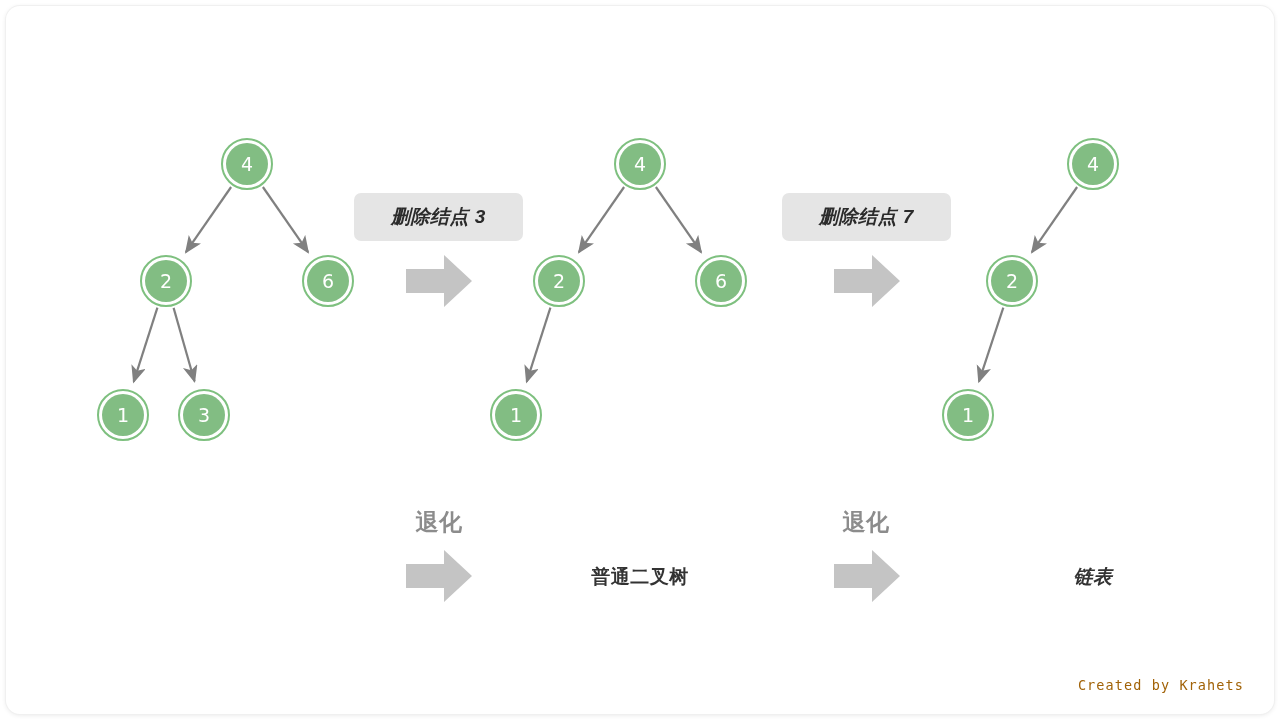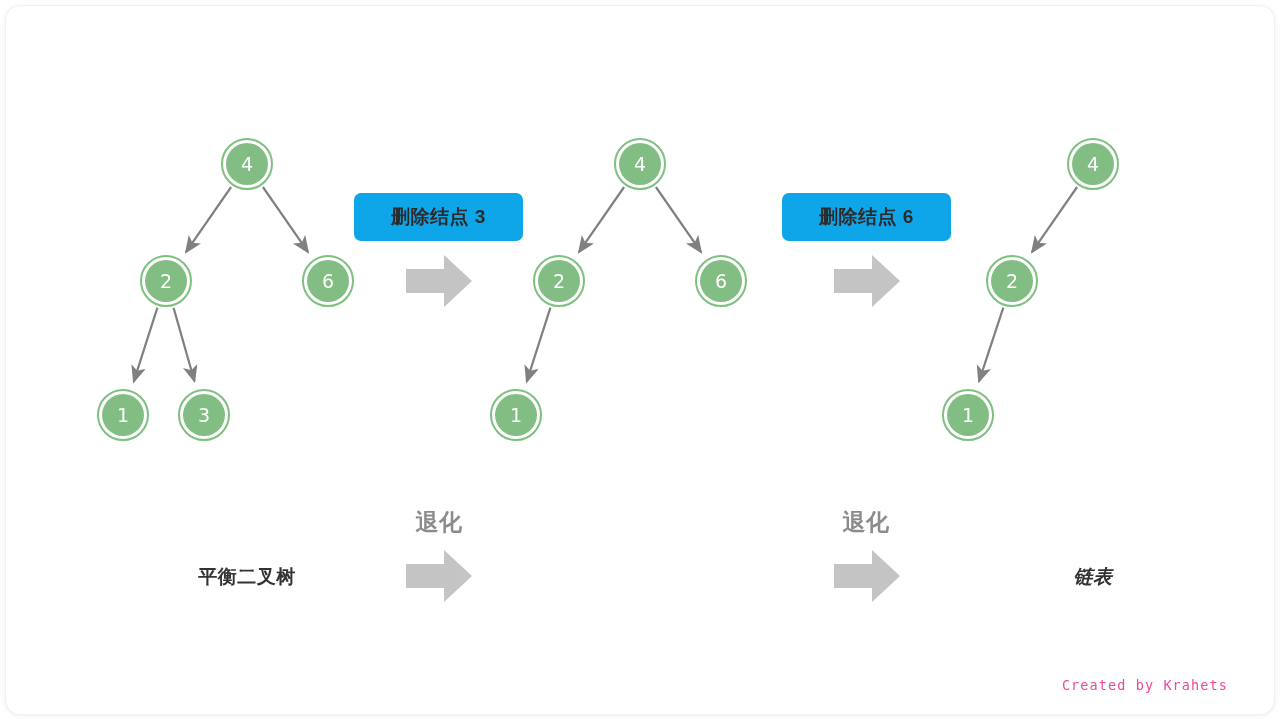--- a/index.html
+++ b/index.html
@@ -76,32 +76,33 @@
     font-size: 19px;
     font-weight: 400;
     line-height: 1;
     font-family: "DejaVu Sans", sans-serif;
   }
 
   
   .chip {
     position: absolute;
     height: 48px;
-    background: #0ea5e9;
+    background: #e5e5e5;
     border-radius: 7px;
     display: flex;
     align-items: center;
     justify-content: center;
     padding: 0 22px;
     box-sizing: border-box;
     color: #2b2b2b;
     font-size: 19px;
     font-weight: bold;
     white-space: nowrap;
     letter-spacing: 0.5px;
+    font-style: italic;
   }
 
   
   .block-arrow {
     position: absolute;
     width: 66px;
     height: 52px;
   }
   .block-arrow svg { display: block; width: 100%; height: 100%; }
 
@@ -121,23 +122,23 @@
     font-size: 23px;
     font-weight: bold;
     white-space: nowrap;
     text-align: center;
     letter-spacing: 0.5px;
   }
 
   
   #credit {
     position: absolute;
-    right: 52px;
+    right: 36px;
     bottom: 27px;
-    color: #ec4899;
+    color: #a16207;
     font-size: 13.5px;
     letter-spacing: 1.1px;
     font-family: "DejaVu Sans Mono", "Liberation Mono", monospace;
     white-space: nowrap;
   }
 </style>
 </head>
 <body>
 
 <div id="canvas">
@@ -200,21 +201,21 @@
         </div>
         <div class="node" style="left: 942px; top: 389px;">
           <span>1</span>
         </div>
       </div>
 
     <div class="chip" style="left:354px; top:193px; width:169px;">
       <span>删除结点  3</span>
     </div>
     <div class="chip" style="left:782px; top:193px; width:169px;">
-      <span>删除结点  6</span>
+      <span>删除结点  7</span>
     </div>
 
     <div class="block-arrow" style="left:406px; top:255px;">
       <svg viewBox="0 0 66 52" xmlns="http://www.w3.org/2000/svg">
         <path d="M0,14 L38,14 L38,0 L66,26 L38,52 L38,38 L0,38 Z" fill="#c4c4c4"></path>
       </svg>
     </div>
     <div class="block-arrow" style="left:834px; top:255px;">
       <svg viewBox="0 0 66 52" xmlns="http://www.w3.org/2000/svg">
         <path d="M0,14 L38,14 L38,0 L66,26 L38,52 L38,38 L0,38 Z" fill="#c4c4c4"></path>
@@ -232,22 +233,22 @@
       <svg viewBox="0 0 66 52" xmlns="http://www.w3.org/2000/svg">
         <path d="M0,14 L38,14 L38,0 L66,26 L38,52 L38,38 L0,38 Z" fill="#c4c4c4"></path>
       </svg>
     </div>
     <div class="block-arrow" style="left:834px; top:550px;">
       <svg viewBox="0 0 66 52" xmlns="http://www.w3.org/2000/svg">
         <path d="M0,14 L38,14 L38,0 L66,26 L38,52 L38,38 L0,38 Z" fill="#c4c4c4"></path>
       </svg>
     </div>
 
-    <div class="caption" style="left:147px; top:564px; width:200px;">
-      <span>平衡二叉树</span>
+    <div class="caption" style="left:540px; top:564px; width:200px;">
+      <span>普通二叉树</span>
     </div>
     <div class="caption" style="left:993px; top:564px; width:200px;font-style:italic;">
       <span>链表</span>
     </div>
 
     <div id="credit">Created by Krahets</div>
   </div>
 </div>
 
 </body></html>

